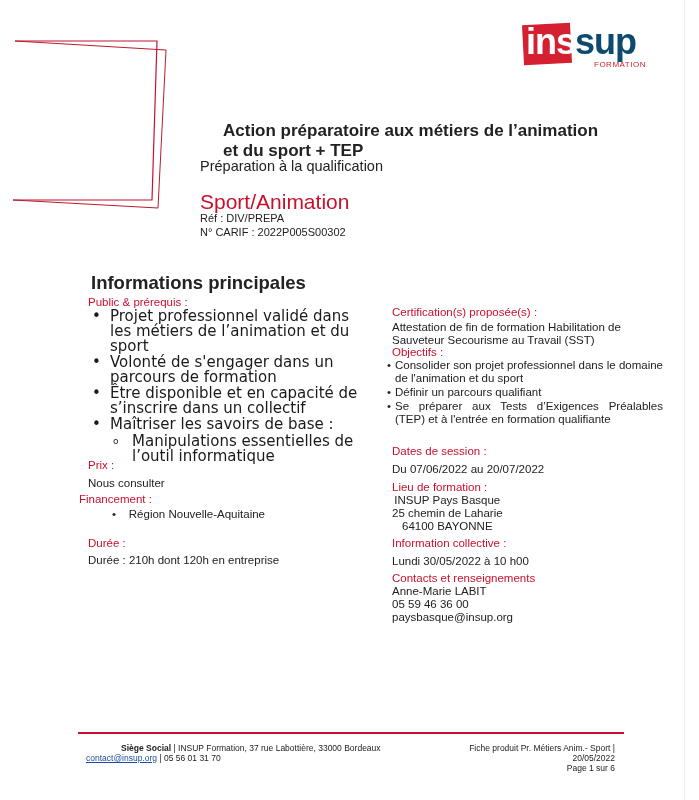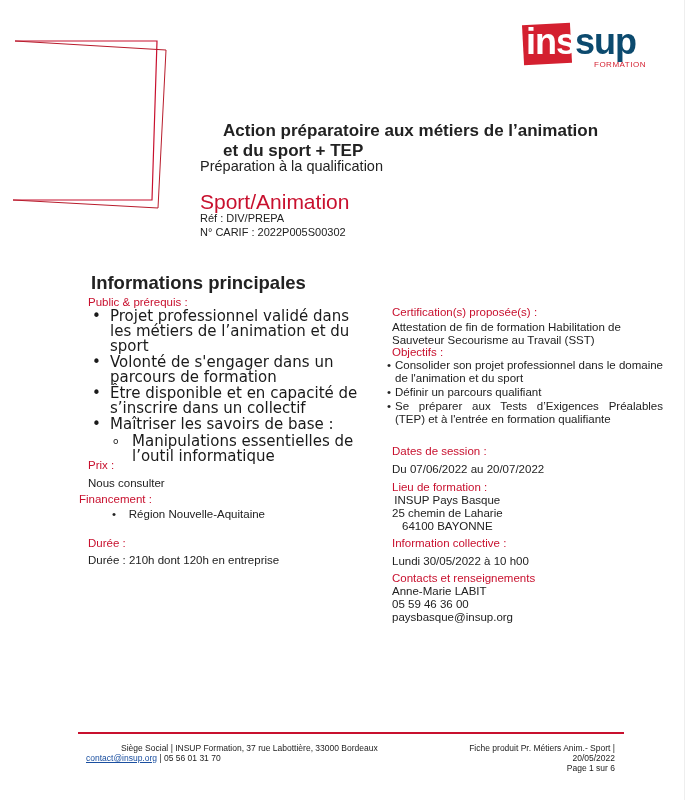--- a/index.html
+++ b/index.html
@@ -58,21 +58,21 @@
   .lieu-l { left: 392px; top: 481px; }
   .lieu-v { left: 392px; top: 494px; line-height: 13px; text-align: center; }
   .info-l { left: 392px; top: 537px; }
   .info-v { left: 392px; top: 554px; text-align: right; }
   .contact-l { left: 392px; top: 572px; }
   .contact-v { left: 392px; top: 585px; line-height: 13px; }
 
   
   .footer-line { left: 78px; top: 732px; width: 546px; height: 2px; background: #c8102e; }
   .footer-left { left: 86px; top: 743px; font-size: 8.5px; line-height: 10px; color: #222; }
-  .footer-left b { font-weight: normal; padding-left: 35px; }
+  .footer-left b { font-weight: bold; padding-left: 35px; }
   .footer-left a { color: #1a4fa0; text-decoration: underline; }
   .footer-right { left: 430px; top: 743px; width: 185px; text-align: right; font-size: 8.5px; line-height: 10px; color: #222; }
 
   .scan-edge { left: 684px; top: 0; width: 1px; height: 800px; background: #eeeeee; }
 </style>
 </head>
 <body>
 
 <svg class="decor" width="699" height="800">
   <polyline points="15,41 157,41 152,200 13,200" fill="none" stroke="#c8102e" stroke-width="1.2"></polyline>

